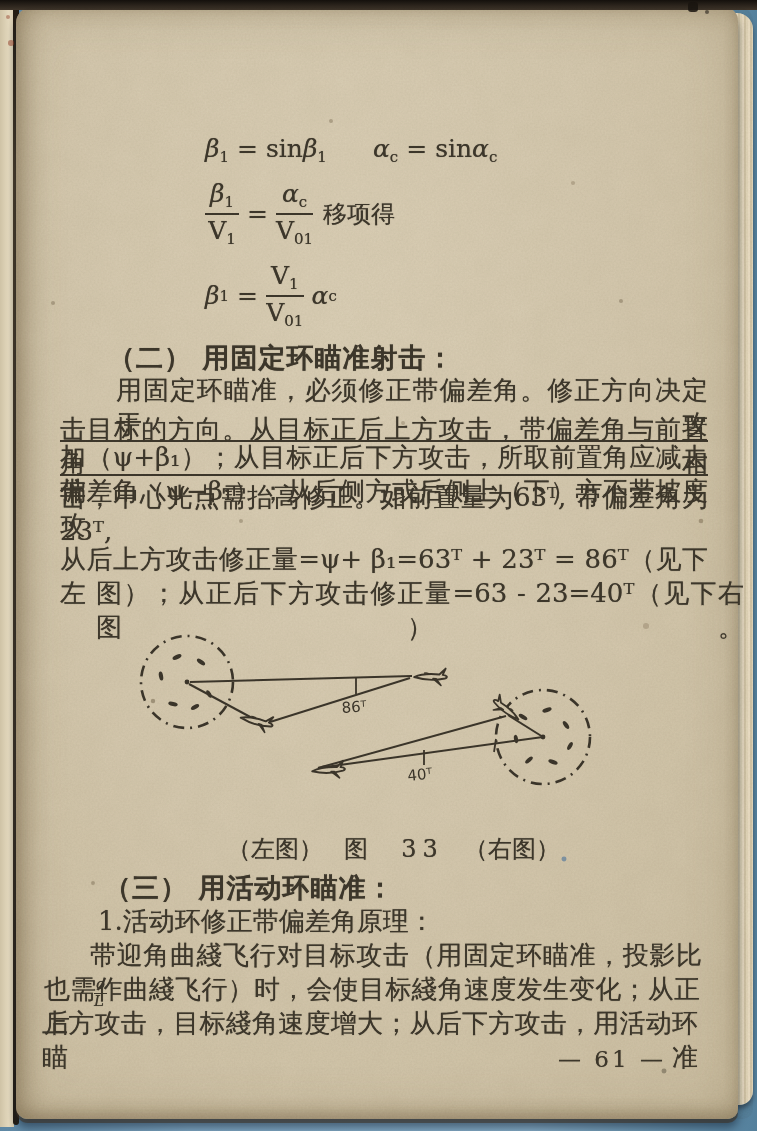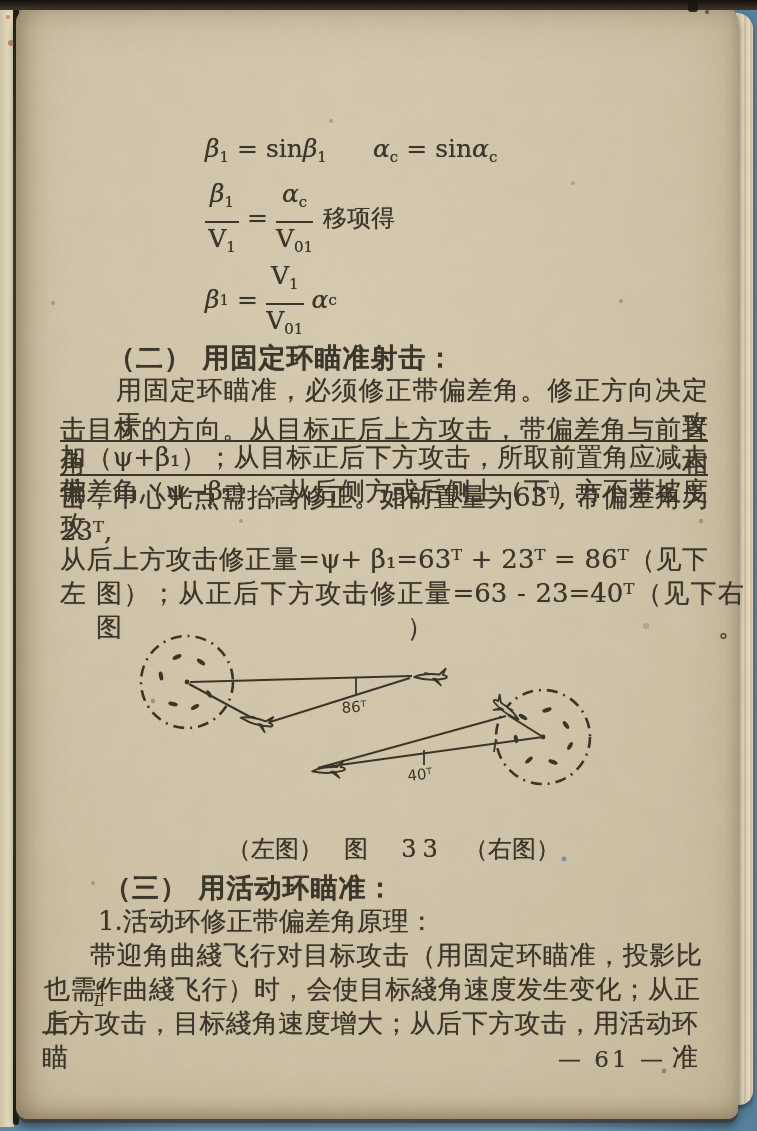--- a/index.html
+++ b/index.html
@@ -56,21 +56,21 @@
   .pline{position:absolute;width:648px;height:34px;font-size:26px;line-height:34px;
     text-align:justify;text-align-last:justify;letter-spacing:0;}
   .heading{position:absolute;font-size:27px;font-weight:bold;letter-spacing:1px;white-space:pre;}
   .plain-line{position:absolute;font-size:26px;white-space:pre;}
   
   .formula-row{position:absolute;display:flex;align-items:center;font-size:25px;}
   .v{font-style:italic;}
   .formula-row sub{font-size:15px;font-style:normal;vertical-align:-5px;letter-spacing:0;}
   .op{padding:0 8px;}
   .frac{display:inline-block;text-align:center;line-height:1.12;vertical-align:middle;}
-  .frac .num{display:block;border-bottom:2px solid #3e382c;padding:0 5px 10px;}
+  .frac .num{display:block;border-bottom:2px solid #3e382c;padding:0 5px 2px;}
   .frac .den{display:block;padding-top:2px;}
   .fnote{font-size:24px;margin-left:10px;}
   .gap{display:inline-block;width:46px;}
   .mini-frac{display:inline-block;text-align:center;font-size:15px;line-height:1.05;
     vertical-align:-8px;font-style:italic;margin-left:4px;}
   .mini-frac .n{display:block;border-bottom:1.4px solid #3e382c;padding:0 2px;}
   .mini-frac .d{display:block;}
   .pagenum{position:absolute;font-size:23px;letter-spacing:3px;white-space:pre;}
   .caption{position:absolute;font-size:24px;white-space:pre;margin-left:44px;}
   .figure-svg{position:absolute;left:0;top:615px;width:757px;height:210px;}

